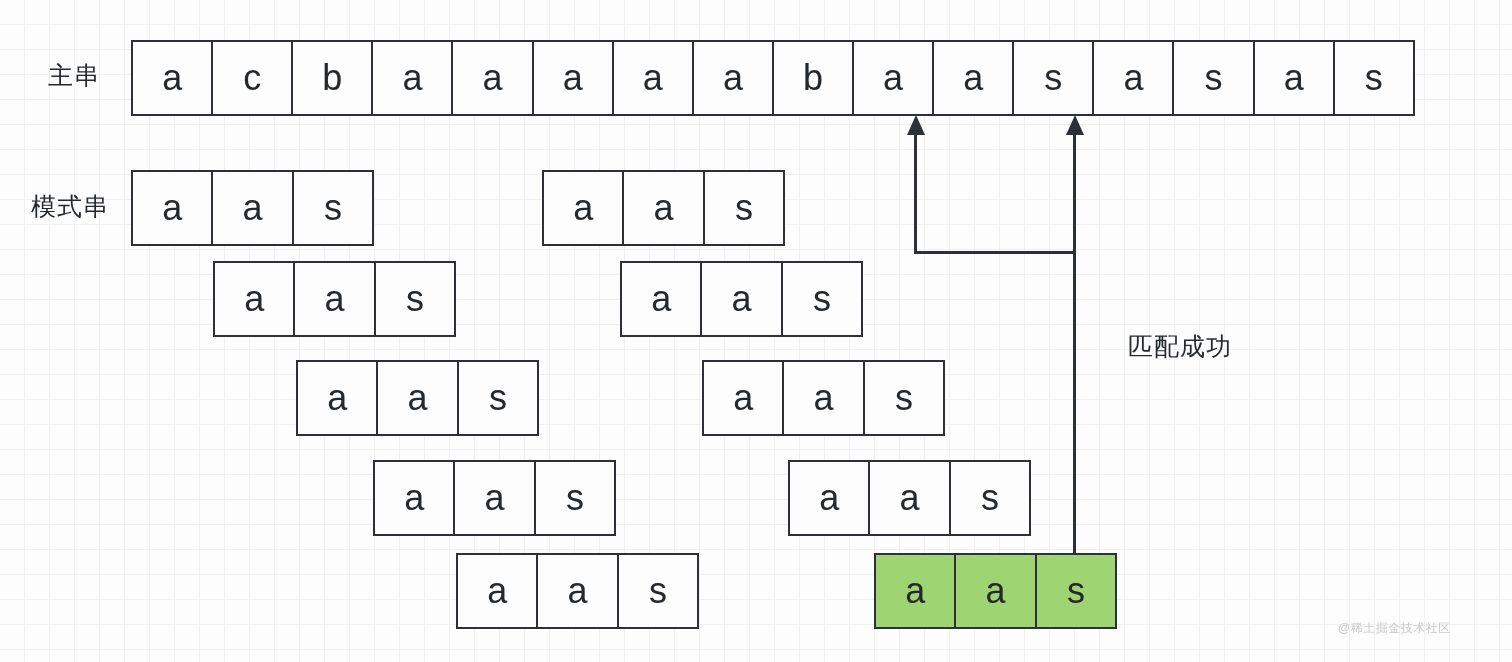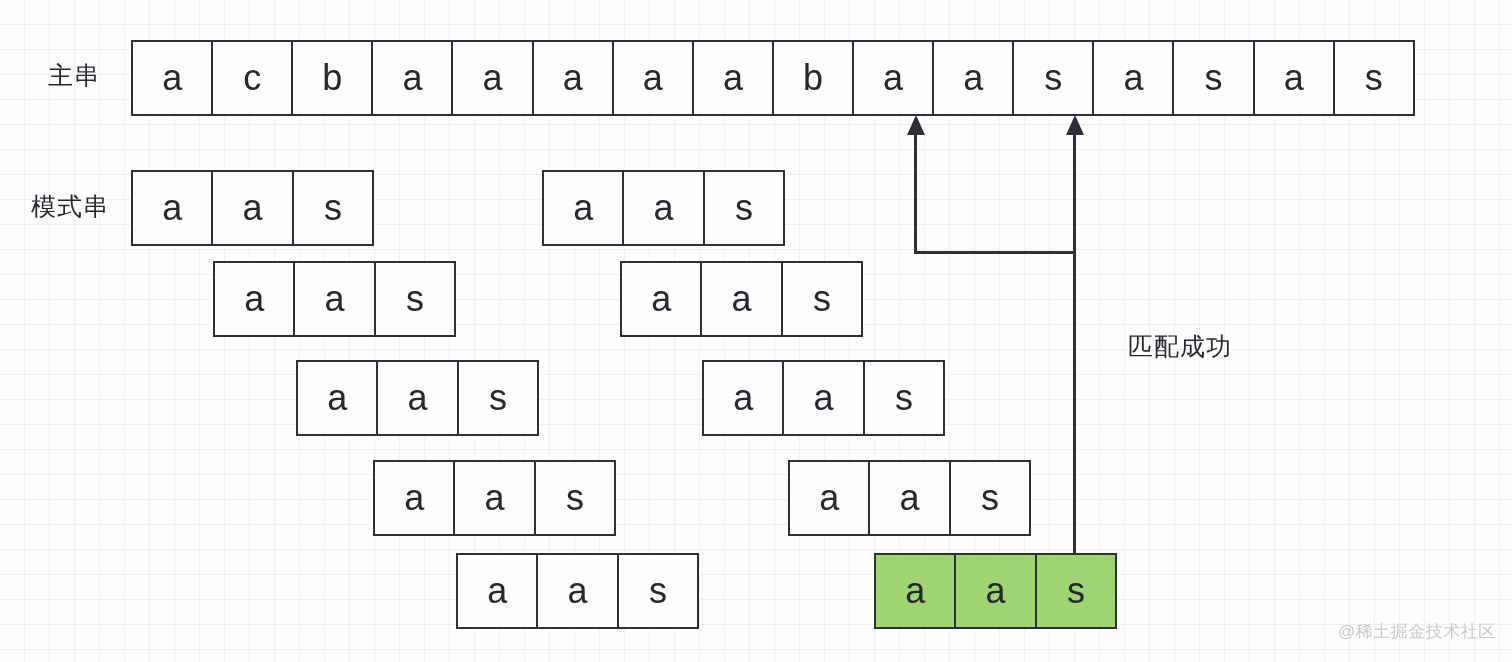--- a/index.html
+++ b/index.html
@@ -93,21 +93,21 @@
   .annotation {
     position: absolute;
     font-size: 25px;
     color: #24292e;
     white-space: nowrap;
     letter-spacing: 1px;
   }
 
   .watermark {
     position: absolute;
-    font-size: 17px;
+    font-size: 12px;
     color: #c9c9c9;
     white-space: nowrap;
     letter-spacing: 0.5px;
   }
 </style>
 </head>
 <body>
 
 <div id="canvas">
 

